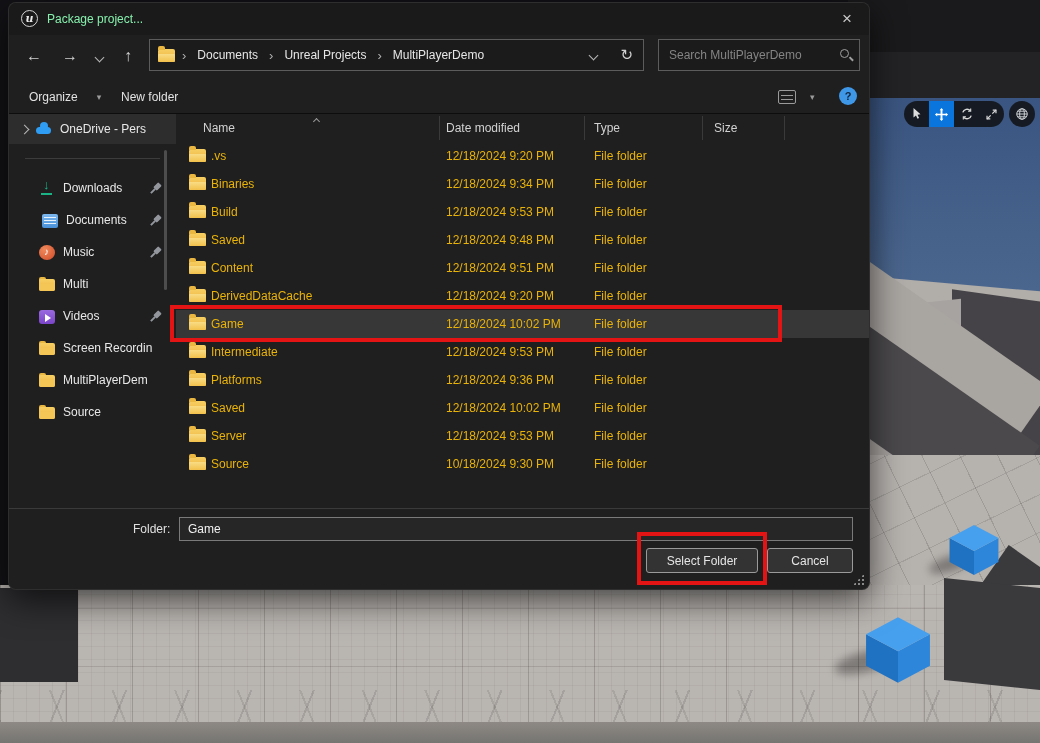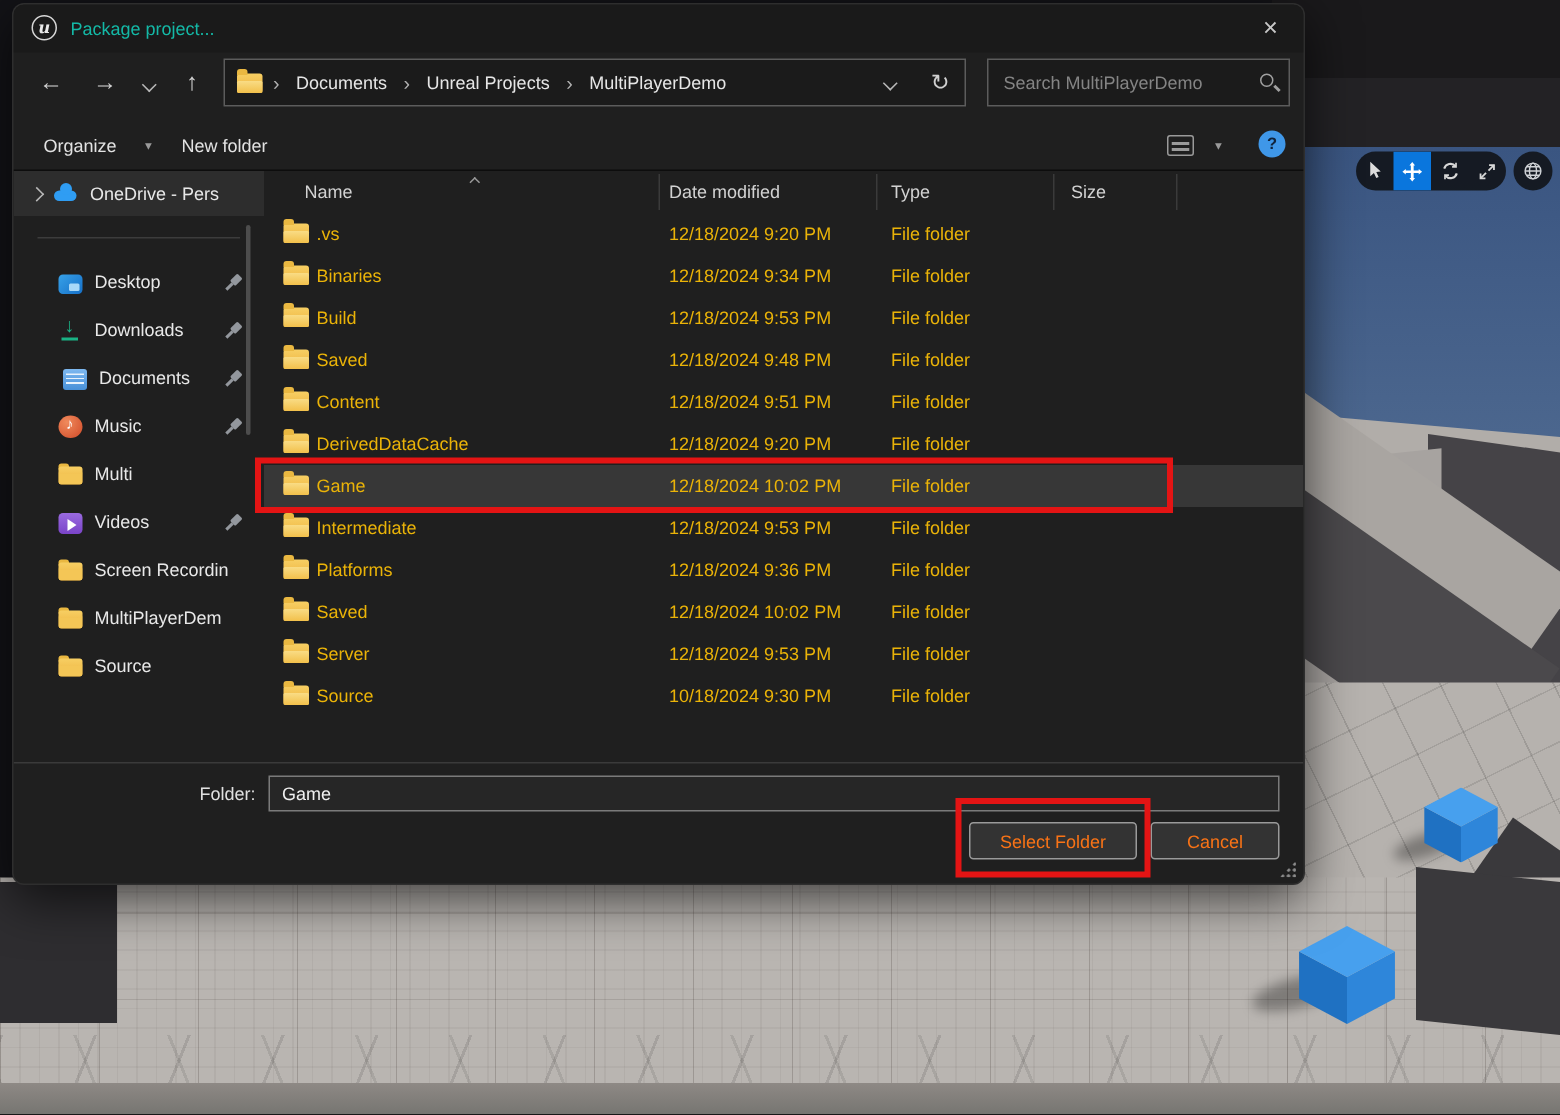--- a/index.html
+++ b/index.html
@@ -52,21 +52,21 @@
   .globe{position:absolute;left:1009px;top:101px;width:26px;height:26px;border-radius:50%;
          background:rgba(16,18,22,.88);border:none;display:flex;align-items:center;justify-content:center;cursor:pointer;}
 
   
   .dialog{position:absolute;left:8px;top:2px;width:862px;height:588px;background:#1f1f1f;border-radius:8px;
           box-shadow:0 10px 34px rgba(0,0,0,.65);color:#e4e4e4;font-size:12px;overflow:hidden;
           border:1px solid rgba(255,255,255,.07);}
   .titlebar{position:absolute;left:0;top:0;right:0;height:32px;background:#1a1a1a;}
   .ue-logo{position:absolute;left:12px;top:7px;width:17px;height:17px;border:1.6px solid #d6d6d6;border-radius:50%;
            color:#e8e8e8;font:italic bold 11px "DejaVu Serif",serif;display:flex;align-items:center;justify-content:center;}
-  .title-text{position:absolute;left:38px;top:9px;color:#14b8a6;}
+  .title-text{position:absolute;left:38px;top:9px;color:#86efac;}
   .closebtn{position:absolute;right:10px;top:4px;width:24px;height:24px;border:none;background:transparent;
             color:#c8c8c8;font-size:17px;line-height:24px;text-align:center;padding:0;cursor:pointer;}
 
   .navbtn{position:absolute;top:40px;width:26px;height:26px;border:none;background:transparent;color:#d2d2d2;
           font-size:16px;padding:0;cursor:pointer;}
   .chev{display:inline-block;width:7px;height:7px;border-right:1.5px solid #b8b8b8;border-bottom:1.5px solid #b8b8b8;}
   .chev.down{transform:rotate(45deg);}
   .chev.right{transform:rotate(-45deg);}
   .chev.up{transform:rotate(225deg);width:5px;height:5px;border-color:#9a9a9a;}
 
@@ -146,21 +146,21 @@
   .c-name{left:35px;}
   .c-date{left:270px;}
   .c-type{left:418px;}
 
   
   .f-sep{position:absolute;left:0;right:0;top:505px;height:1px;background:#3a3a3a;}
   .folder-label{position:absolute;left:124px;top:514px;line-height:24px;color:#e0e0e0;}
   .folder-input{position:absolute;left:170px;top:514px;width:674px;height:24px;background:#262626;border:1px solid #7a7a7a;
                 color:#f0f0f0;font:12px "Liberation Sans",sans-serif;padding:0 8px;outline:none;}
   .btn{position:absolute;top:545px;height:25px;background:#333333;border:1px solid #9a9a9a;border-radius:3px;
-       color:#f97316;font:12px "Liberation Sans",sans-serif;cursor:pointer;}
+       color:#e5e5e5;font:12px "Liberation Sans",sans-serif;cursor:pointer;}
   .btn-select{left:637px;width:112px;}
   .btn-cancel{left:758px;width:86px;}
   .grip{position:absolute;right:5px;bottom:4px;width:11px;height:11px;cursor:nwse-resize;
         background-image:radial-gradient(#8a8a8a 1px,transparent 1.2px);background-size:4px 4px;
         clip-path:polygon(100% 0,100% 100%,0 100%);}
 
   
   .ann{position:absolute;border:4px solid #e41414;pointer-events:none;z-index:30;}
   #ann1{left:170px;top:305px;width:612px;height:37px;}
   #ann2{left:637px;top:532px;width:130px;height:53px;}
@@ -283,26 +283,20 @@
     <div class="sidebar">
       <div id="sidebar-items">
           <div class="sb-item sel">
             <span class="chev right"></span>
             <span class="sic sic-cloud"></span>
             <span class="sb-label">OneDrive - Pers</span>
           </div>
           <div class="sb-sep"></div>
           <div class="sb-item">
             <span class="chev-space"></span>
-            <span class="sic sic-desktop"></span>
-            <span class="sb-label">Desktop</span>
-            <span class="pin"></span>
-          </div>
-          <div class="sb-item">
-            <span class="chev-space"></span>
             <span class="sic sic-downloads"></span>
             <span class="sb-label">Downloads</span>
             <span class="pin"></span>
           </div>
           <div class="sb-item">
             <span class="chev-space"></span>
             <span class="sic sic-document"></span>
             <span class="sb-label">Documents</span>
             <span class="pin"></span>
           </div>

